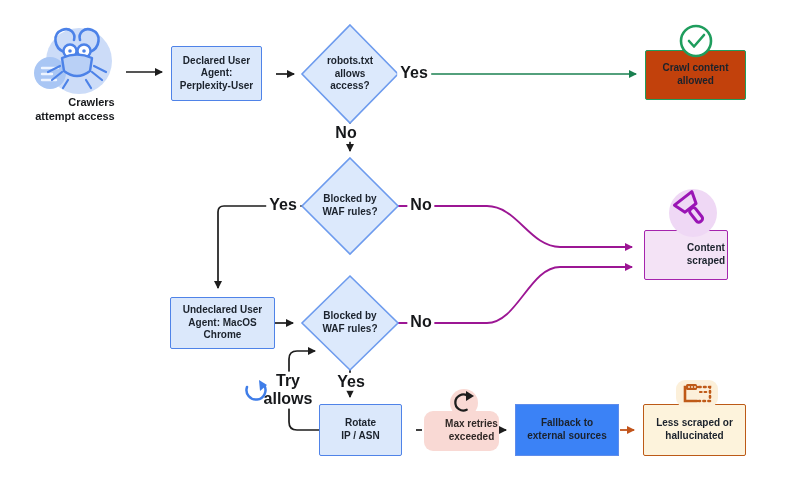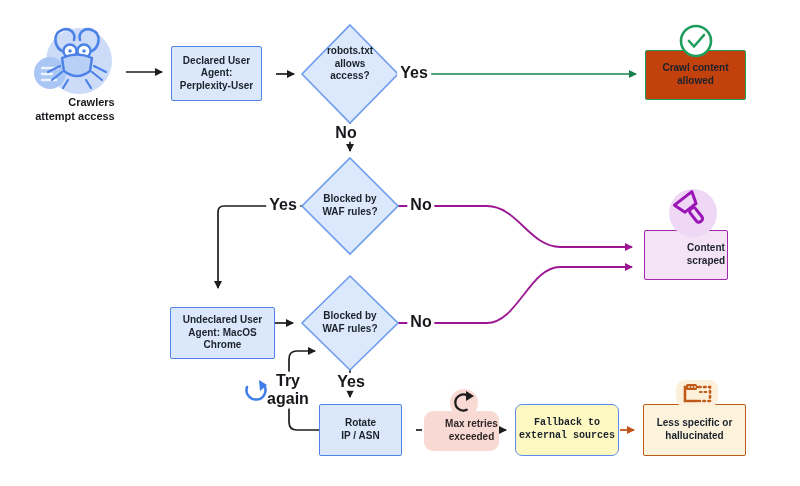--- a/index.html
+++ b/index.html
@@ -7,21 +7,21 @@
     position:relative;width:800px;height:486px;background:#ffffff;overflow:hidden;
     font-family:"Liberation Sans",sans-serif;color:#1b222c;
   }
   svg.layer{position:absolute;left:0;top:0;width:800px;height:486px;}
   .node{
     position:absolute;display:flex;align-items:center;justify-content:center;
     text-align:center;font-weight:bold;font-size:10px;line-height:1.26;
     white-space:pre-line;box-sizing:border-box;
   }
   .box-blue{background:#dbe8fb;border:1.6px solid #4f83e8;border-radius:2px;}
-  .box-blue-light{background:#fef9c3;border:1.6px solid #5e8ceb;border-radius:7px;font-family:Liberation Mono, monospace;}
+  .box-blue-light{background:#3b82f6;border:1.6px solid #5e8ceb;border-radius:0;}
   .box-green{background:#c2410c;border:1.8px solid #1f9d5d;border-radius:2px;}
   .box-purple{background:#f4e3f6;border:1.8px solid #a524ad;border-radius:2px;}
   .box-orange{background:#fdf3dc;border:1.8px solid #bc5a17;border-radius:2px;}
   .box-pink{background:#f9d9d4;border:none;border-radius:9px;color:#302826;padding-left:20px;}
   .diamond-label{
     position:absolute;display:flex;align-items:center;justify-content:center;
     text-align:center;font-weight:bold;font-size:10px;line-height:1.26;white-space:pre-line;
   }
   .edge-label{
     position:absolute;transform:translate(-50%,-50%);background:#ffffff;
@@ -96,38 +96,38 @@
 
   <div class="free-label" style="left:75px;top:95px;">Crawlers
 attempt access</div>
 
   <div class="node box-blue" style="left:171px;top:46px;width:91px;height:55px;text-align:center;">
     <span>Declared User
 Agent:
 Perplexity-User</span>
   </div>
 
-  <div class="diamond-label" style="left:302px;top:15px;width:96px;height:98px;">robots.txt
+  <div class="diamond-label" style="left:302px;top:25px;width:96px;height:98px;">robots.txt
 allows
 access?</div>
 
   <div class="node box-green" style="left:645px;top:50px;width:101px;height:50px;">
     <span>Crawl content
 allowed</span>
   </div>
 
   <div class="diamond-label" style="left:302px;top:158px;width:96px;height:96px;">Blocked by
 WAF rules?</div>
 
   <div class="node box-purple" style="left:644px;top:230px;width:84px;height:50px;padding-left:40px;">
     <span>Content
 scraped</span>
   </div>
 
-  <div class="node box-blue" style="left:170px;top:297px;width:105px;height:52px;margin-top:10px;">
+  <div class="node box-blue" style="left:170px;top:297px;width:105px;height:52px;">
     <span>Undeclared User
 Agent: MacOS
 Chrome</span>
   </div>
 
   <div class="diamond-label" style="left:302px;top:276px;width:96px;height:94px;">Blocked by
 WAF rules?</div>
 
   <div class="node box-blue" style="left:319px;top:404px;width:83px;height:52px;">
     <span>Rotate
@@ -138,32 +138,32 @@
     <span>Max retries
 exceeded</span>
   </div>
 
   <div class="node box-blue-light" style="left:515px;top:404px;width:104px;height:52px;">
     <span>Fallback to
 external sources</span>
   </div>
 
   <div class="node box-orange" style="left:643px;top:404px;width:103px;height:52px;">
-    <span>Less specific or
+    <span>Less scraped or
 hallucinated</span>
   </div>
 
   <div class="edge-label" style="left:414px;top:73px;">Yes</div>
   <div class="edge-label" style="left:346px;top:133px;">No</div>
   <div class="edge-label" style="left:283px;top:205px;">Yes</div>
   <div class="edge-label" style="left:421px;top:205px;">No</div>
   <div class="edge-label" style="left:421px;top:322px;">No</div>
   <div class="edge-label" style="left:351px;top:382px;">Yes</div>
   <div class="edge-label" style="left:288px;top:390px;">Try
-again</div>
+allows</div>
 
   <svg class="layer" viewBox="0 0 800 486">
 
     <g>
       <circle cx="696" cy="41" r="15" fill="#ffffff" stroke="#1f9d5d" stroke-width="2.6"></circle>
       <path d="M689,41 l5,5.5 l10,-11.5" fill="none" stroke="#1f9d5d" stroke-width="2.6" stroke-linecap="round" stroke-linejoin="round"></path>
     </g>
 
     <g>
       <circle cx="693" cy="213" r="24" fill="#efd8f5"></circle>

